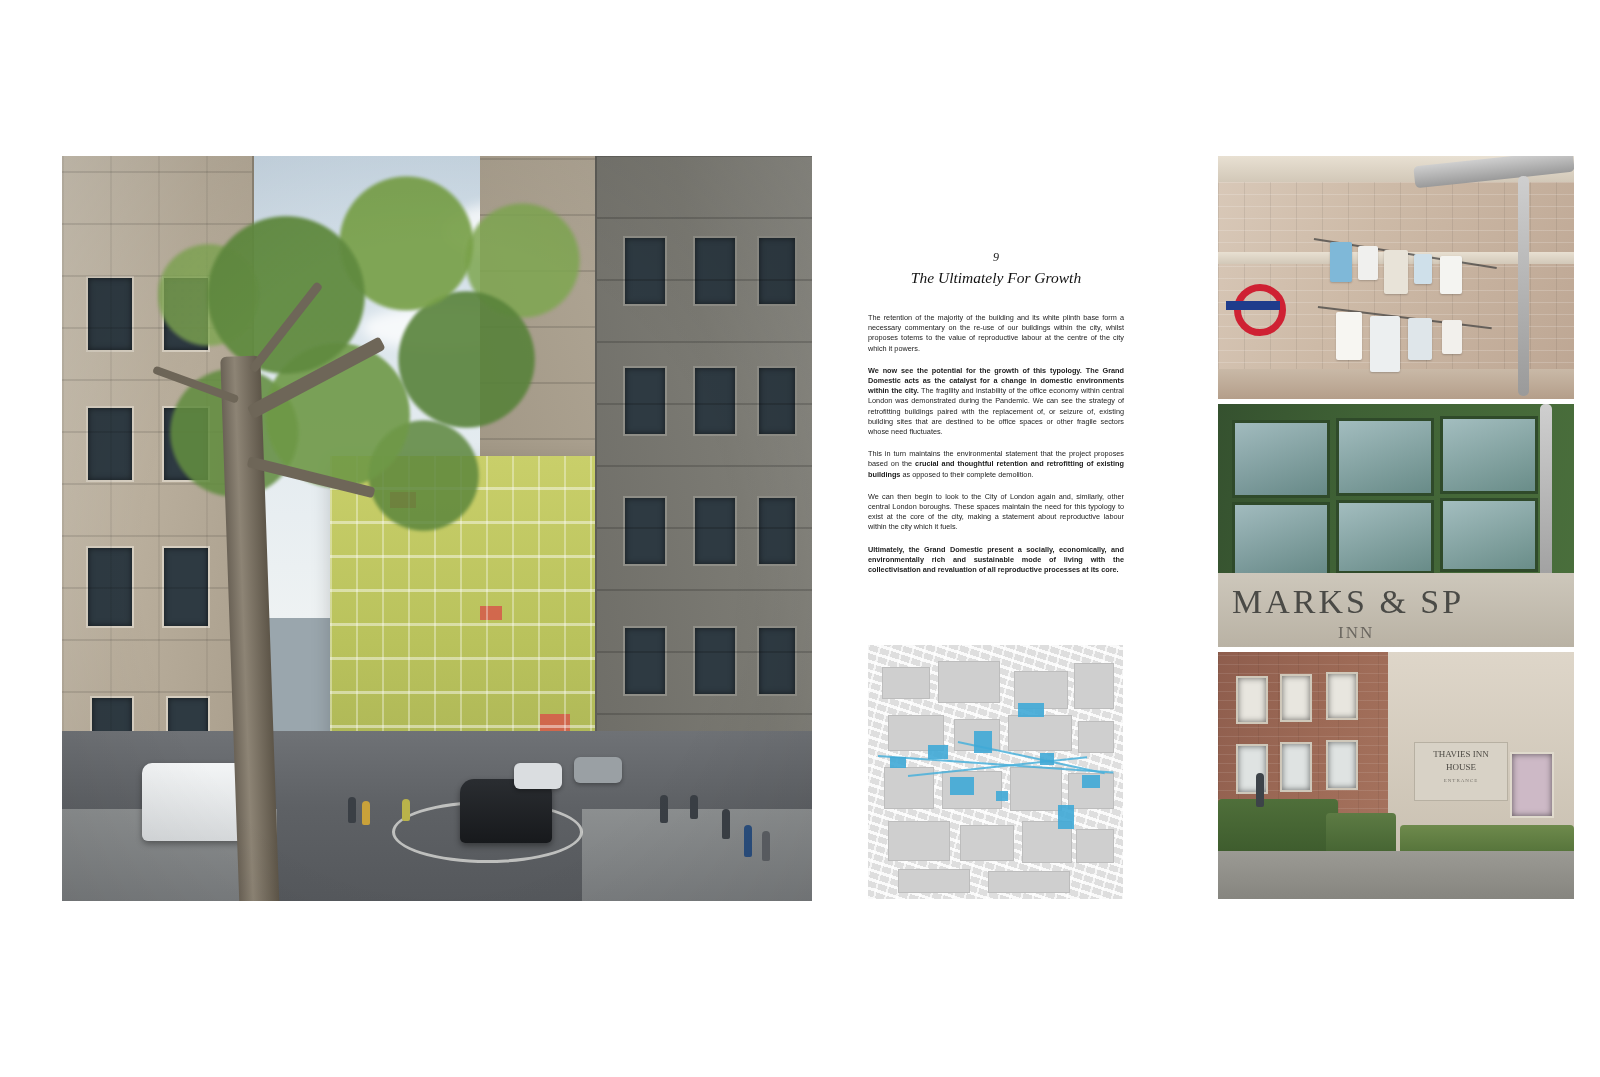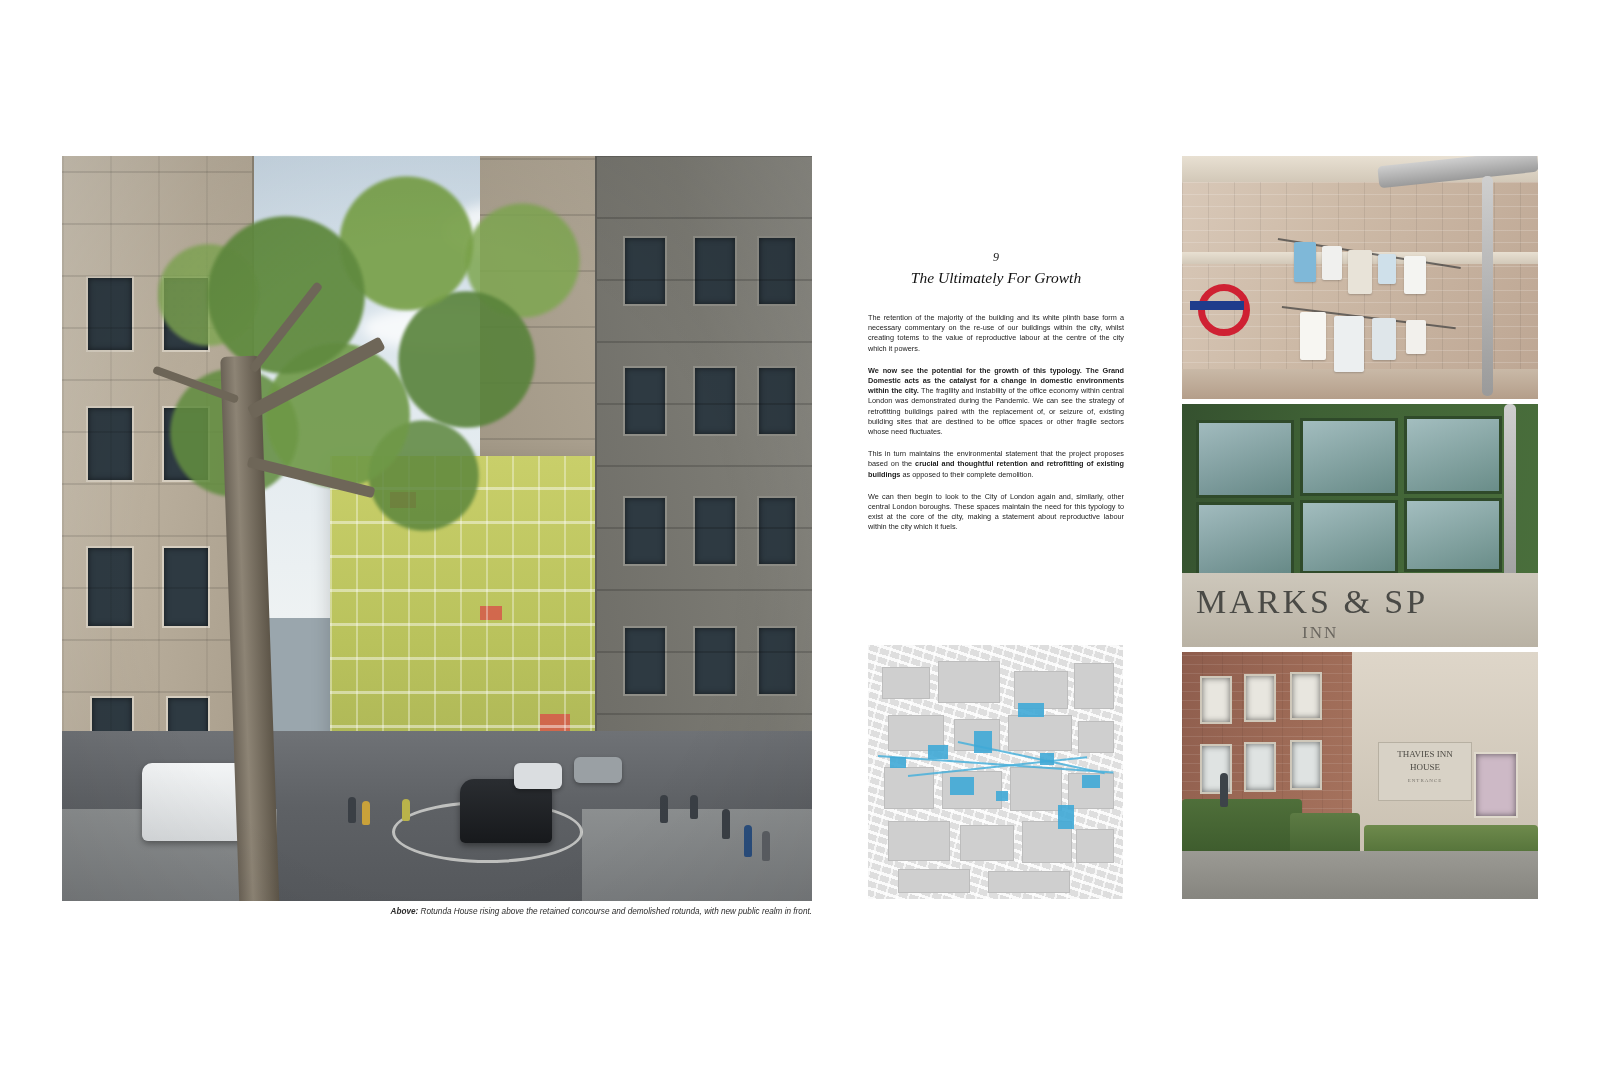--- a/index.html
+++ b/index.html
@@ -286,20 +286,21 @@
     background: #49b0da;
     opacity: 0.85;
     transform-origin: left center;
   }
 
   
   .photo {
     position: absolute;
     overflow: hidden;
     background: #7dd3fc;
+    margin-left: 36px;
   }
   .photo-top { left: 1182px; top: 156px; width: 356px; height: 243px; }
   .photo-mid { left: 1182px; top: 404px; width: 356px; height: 243px; }
   .photo-bot { left: 1182px; top: 652px; width: 356px; height: 247px; }
 
   
   .brick {
     position: absolute; inset: 0;
     background:
       linear-gradient(115deg, #d9c9b9 0%, #cdbaa7 40%, #bda693 100%);
@@ -479,45 +480,45 @@
     <div class="trunk"></div>
     <div class="branch" style="left:188px;top:250px;width:150px;height:14px;transform:rotate(-28deg);"></div>
     <div class="branch" style="left:186px;top:300px;width:130px;height:11px;transform:rotate(14deg);"></div>
     <div class="branch" style="left:190px;top:210px;width:110px;height:9px;transform:rotate(-52deg);"></div>
     <div class="branch" style="left:176px;top:240px;width:90px;height:8px;transform:rotate(200deg);"></div>
 
     <div class="fade"></div>
   </div>
 
   <div class="caption">
-    <div>
-      <b>Above:</b><span> Rotunda House rising above the retained concourse and demolished rotunda, with new public realm in front.</span>
-    </div>
   </div>
 
   <div class="textcol">
     <div class="sect-num">9</div>
     <div class="sect-title">The Ultimately For Growth</div>
 
     <p class="para">
-      <span>The retention of the majority of the building and its white plinth base form a necessary commentary on the re-use of our buildings within the city, whilst creating totems to the value of reproductive labour at the centre of the city which it powers.</span>
+      <span>The retention of the majority of the building and its white plinth base form a necessary commentary on the re-use of our buildings within the city, whilst proposes totems to the value of reproductive labour at the centre of the city which it powers.</span>
     </p>
 
     <p class="para">
       <b>We now see the potential for the growth of this typology. The Grand Domestic acts as the catalyst for a change in domestic environments within the city.</b><span> The fragility and instability of the office economy within central London was demonstrated during the Pandemic. We can see the strategy of retrofitting buildings paired with the replacement of, or seizure of, existing building sites that are destined to be office spaces or other fragile sectors whose need fluctuates.</span>
     </p>
 
     <p class="para">
       <span>This in turn maintains the environmental statement that the project proposes based on the </span><b>crucial and thoughtful retention and retrofitting of existing buildings</b><span> as opposed to their complete demolition.</span>
     </p>
 
     <p class="para">
       <span>We can then begin to look to the City of London again and, similarly, other central London boroughs. These spaces maintain the need for this typology to exist at the core of the city, making a statement about reproductive labour within the city which it fuels.</span>
     </p>
 
+    <p class="para">
+      <b>Ultimately, the Grand Domestic present a socially, economically, and environmentally rich and sustainable mode of living with the collectivisation and revaluation of all reproductive processes at its core.</b>
+    </p>
   </div>
 
   <div class="mapbox">
     <div class="map-bg"></div>
 
     <div class="blk" style="left:14px;top:22px;width:46px;height:30px;"></div>
     <div class="blk" style="left:70px;top:16px;width:60px;height:40px;"></div>
     <div class="blk" style="left:146px;top:26px;width:52px;height:36px;"></div>
     <div class="blk" style="left:206px;top:18px;width:38px;height:44px;"></div>
     <div class="blk" style="left:20px;top:70px;width:54px;height:34px;"></div>

